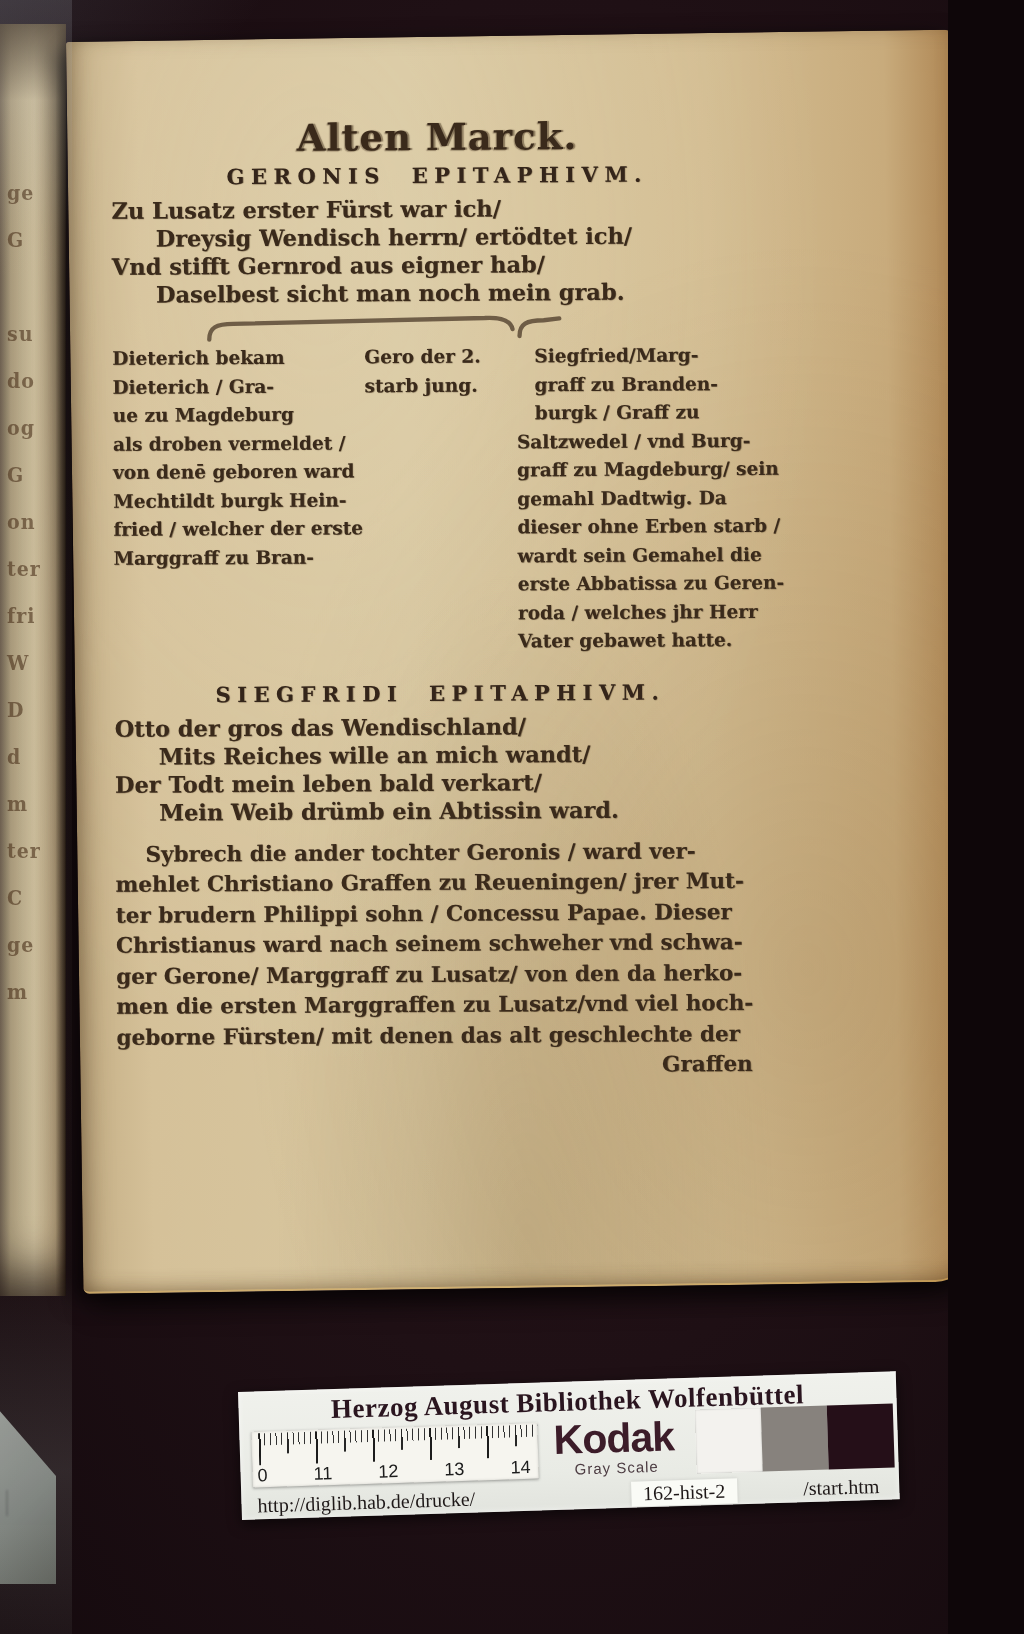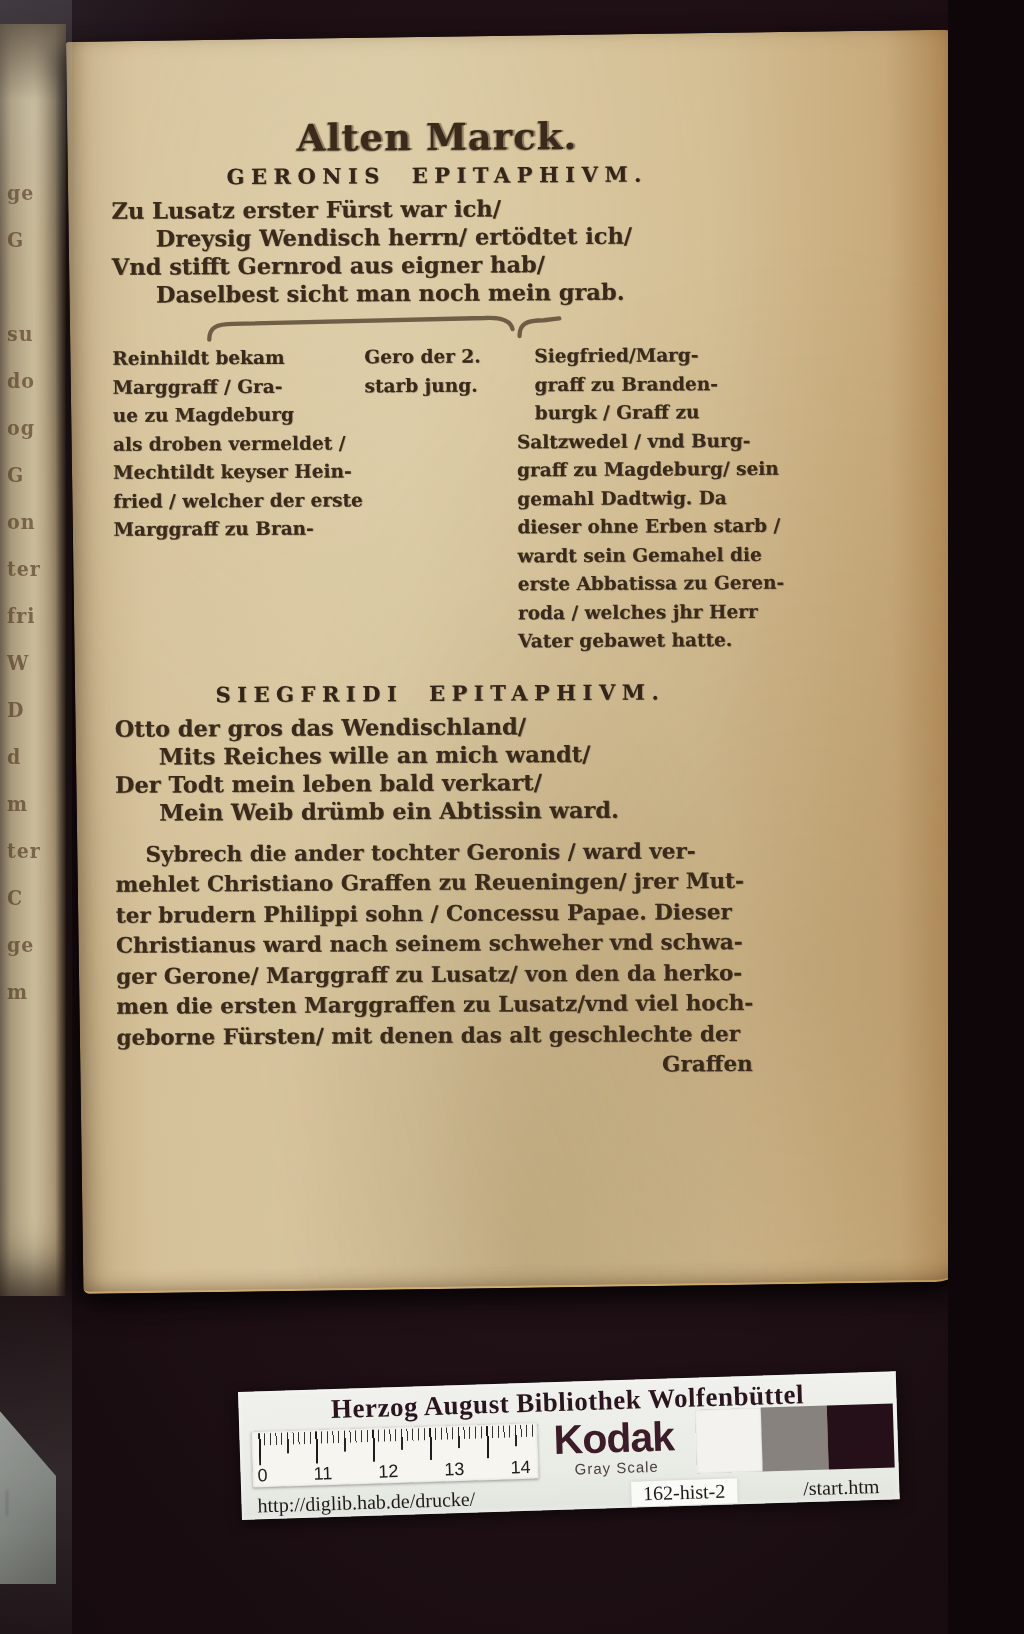--- a/index.html
+++ b/index.html
@@ -200,25 +200,26 @@
           <div class="line">Daselbest sicht man noch mein grab.</div>
         </div>
 
       <svg class="braces" viewBox="0 0 650 30" xmlns="http://www.w3.org/2000/svg">
         <path d="M62,27 C62,13 70,9 90,9 L380,4 C400,3 410,8 412,17" fill="none" stroke="#3c2b1c" stroke-width="5" stroke-linecap="round" opacity="0.8"></path>
         <path d="M420,25 C420,11 428,7 448,7 L466,5" fill="none" stroke="#3c2b1c" stroke-width="5" stroke-linecap="round" opacity="0.8"></path>
       </svg>
 
       <div class="cols">
         <div class="col col1">
-            <div class="line">Reinhildt bekam</div>
-            <div class="line">Marggraff / Gra-</div>
+            <div class="line">Dieterich bekam</div>
+            <div class="line">Dieterich / Gra-</div>
             <div class="line">ue zu Magdeburg</div>
             <div class="line">als droben vermeldet /</div>
-            <div class="line">Mechtildt keyser Hein-</div>
+            <div class="line">von denē geboren ward</div>
+            <div class="line">Mechtildt burgk Hein-</div>
             <div class="line">fried / welcher der erste</div>
             <div class="line">Marggraff zu Bran-</div>
           </div>
         <div class="col col2">
             <div class="line">Gero der 2.</div>
             <div class="line">starb jung.</div>
           </div>
         <div class="col col3">
             <div class="line">Siegfried/Marg-</div>
             <div class="line">graff zu Branden-</div>

